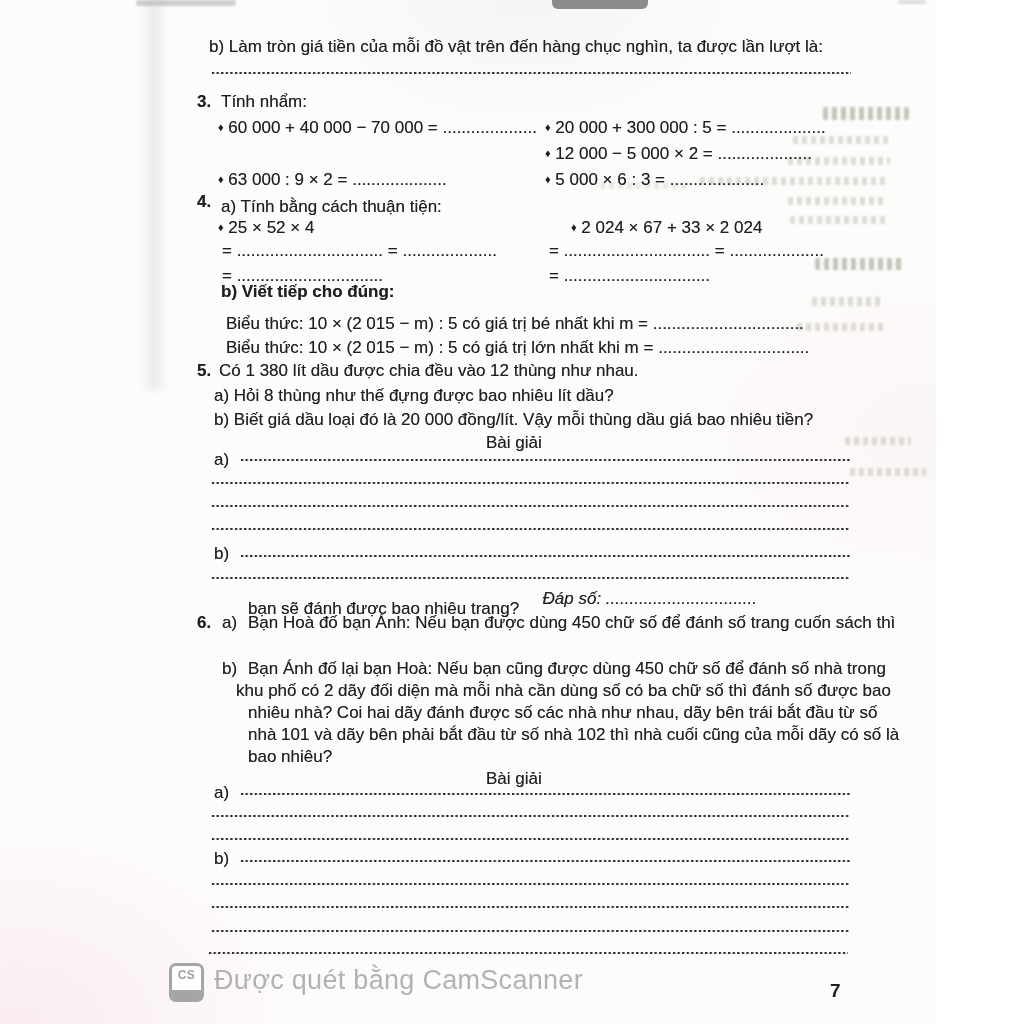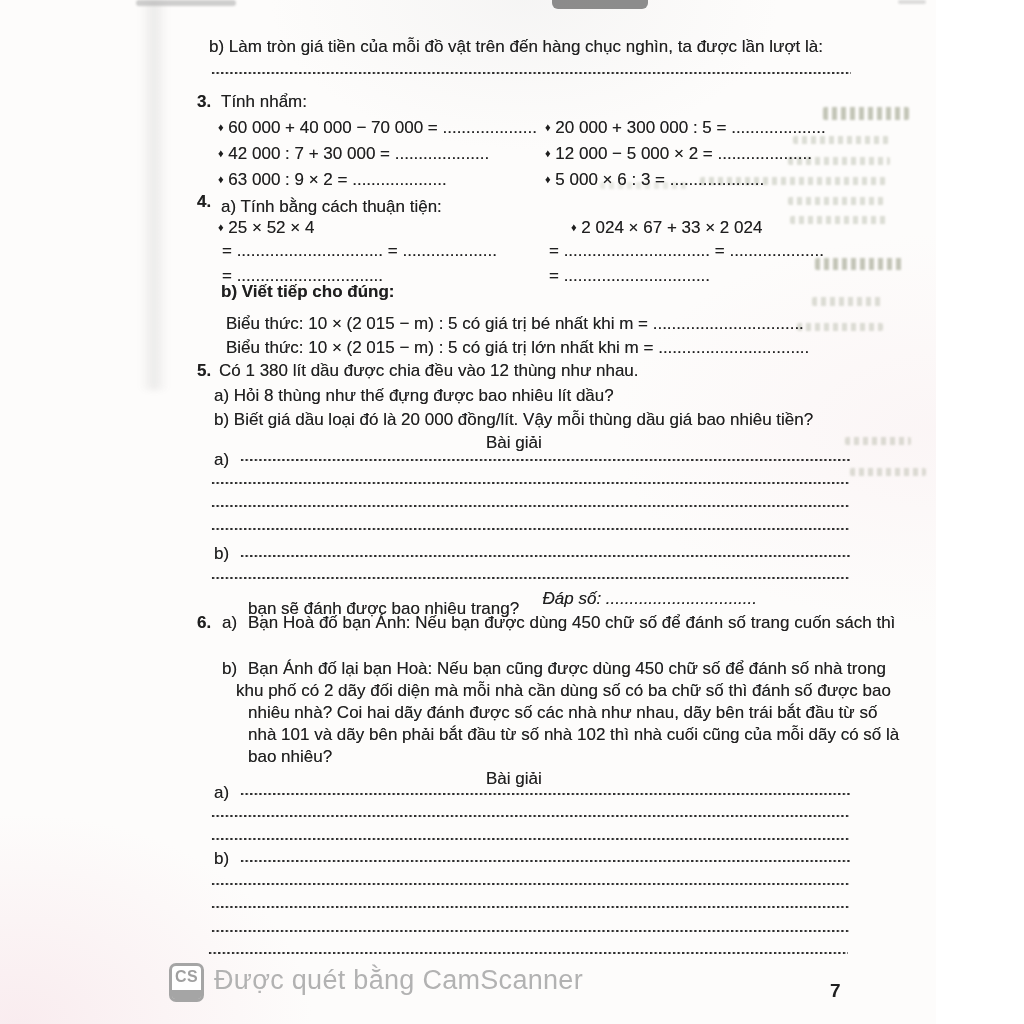--- a/index.html
+++ b/index.html
@@ -28,21 +28,21 @@
     background:linear-gradient(to right, rgba(120,120,120,0), rgba(120,120,120,.22), rgba(120,120,120,0));
     filter:blur(3px); opacity:.6; }
   .bleed { position:absolute; filter:blur(1.3px); border-radius:2px;
     background-image:repeating-linear-gradient(to right, rgba(148,152,128,.55) 0 5px, rgba(148,152,128,0) 5px 9px); }
   .bleed.light { background-image:repeating-linear-gradient(to right, rgba(150,155,132,.32) 0 5px, rgba(150,155,132,0) 5px 9px); }
   
   .cs-logo { position:absolute; left:169px; top:963px; width:35px; height:39px;
     border:3px solid #a5a5a5; border-radius:7px; box-sizing:border-box; background:#fff; }
   .cs-bar { position:absolute; left:0; bottom:0; width:100%; height:9px; background:#a5a5a5; border-radius:0 0 3px 3px; }
   .cs-text { position:absolute; top:2px; left:0; width:100%; text-align:center;
-    font-size:16px; font-weight:bold; color:#a0a0a0; letter-spacing:.5px; }
+    font-size:12px; font-weight:bold; color:#a0a0a0; letter-spacing:.5px; }
   .scanned-label { position:absolute; left:214px; top:963px; font-size:27px; line-height:34px;
     color:#b2b2b2; letter-spacing:.3px; }
   .page-num { position:absolute; left:830px; top:980px; font-size:19px; font-weight:bold; }
 </style>
 </head>
 <body>
 
 <div class="page">
 
   <div class="tint"></div>
@@ -66,21 +66,20 @@
 
   <div class="t" style="left:209px;top:37px;">b) Làm tròn giá tiền của mỗi đồ vật trên đến hàng chục nghìn, ta được lần lượt là:</div>
   <div class="dotline" style="left:211px;top:71px;width:640px;"></div>
 
   <div class="t b" style="left:197px;top:92px;">3.</div>
   <div class="t" style="left:221px;top:92px;">Tính nhẩm:</div>
 
   <div class="t" style="left:218px;top:117px;"><span class="bullet">♦</span> <span>60 000 + 40 000 − 70 000 = ....................</span></div>
   <div class="t" style="left:545px;top:117px;"><span class="bullet">♦</span> <span>20 000 + 300 000 : 5 = ....................</span></div>
 
-  <div class="t" style="left:218px;top:143px;"><span class="bullet">♦</span> <span>42 000 : 7 + 30 000 = ....................</span></div>
   <div class="t" style="left:545px;top:143px;"><span class="bullet">♦</span> <span>12 000 − 5 000 × 2  = ....................</span></div>
 
   <div class="t" style="left:218px;top:169px;"><span class="bullet">♦</span> <span>63 000 : 9 × 2  = ....................</span></div>
   <div class="t" style="left:545px;top:169px;"><span class="bullet">♦</span> <span>5 000 × 6 : 3  = ....................</span></div>
 
   <div class="t b" style="left:197px;top:192px;">4.</div>
   <div class="t" style="left:221px;top:197px;">a) Tính bằng cách thuận tiện:</div>
 
   <div class="t" style="left:218px;top:217px;"><span class="bullet">♦</span> <span>25 × 52 × 4</span></div>
   <div class="t" style="left:549px;top:217px;margin-left:22px;"><span class="bullet">♦</span> <span>2 024 × 67 + 33 × 2 024</span></div>

